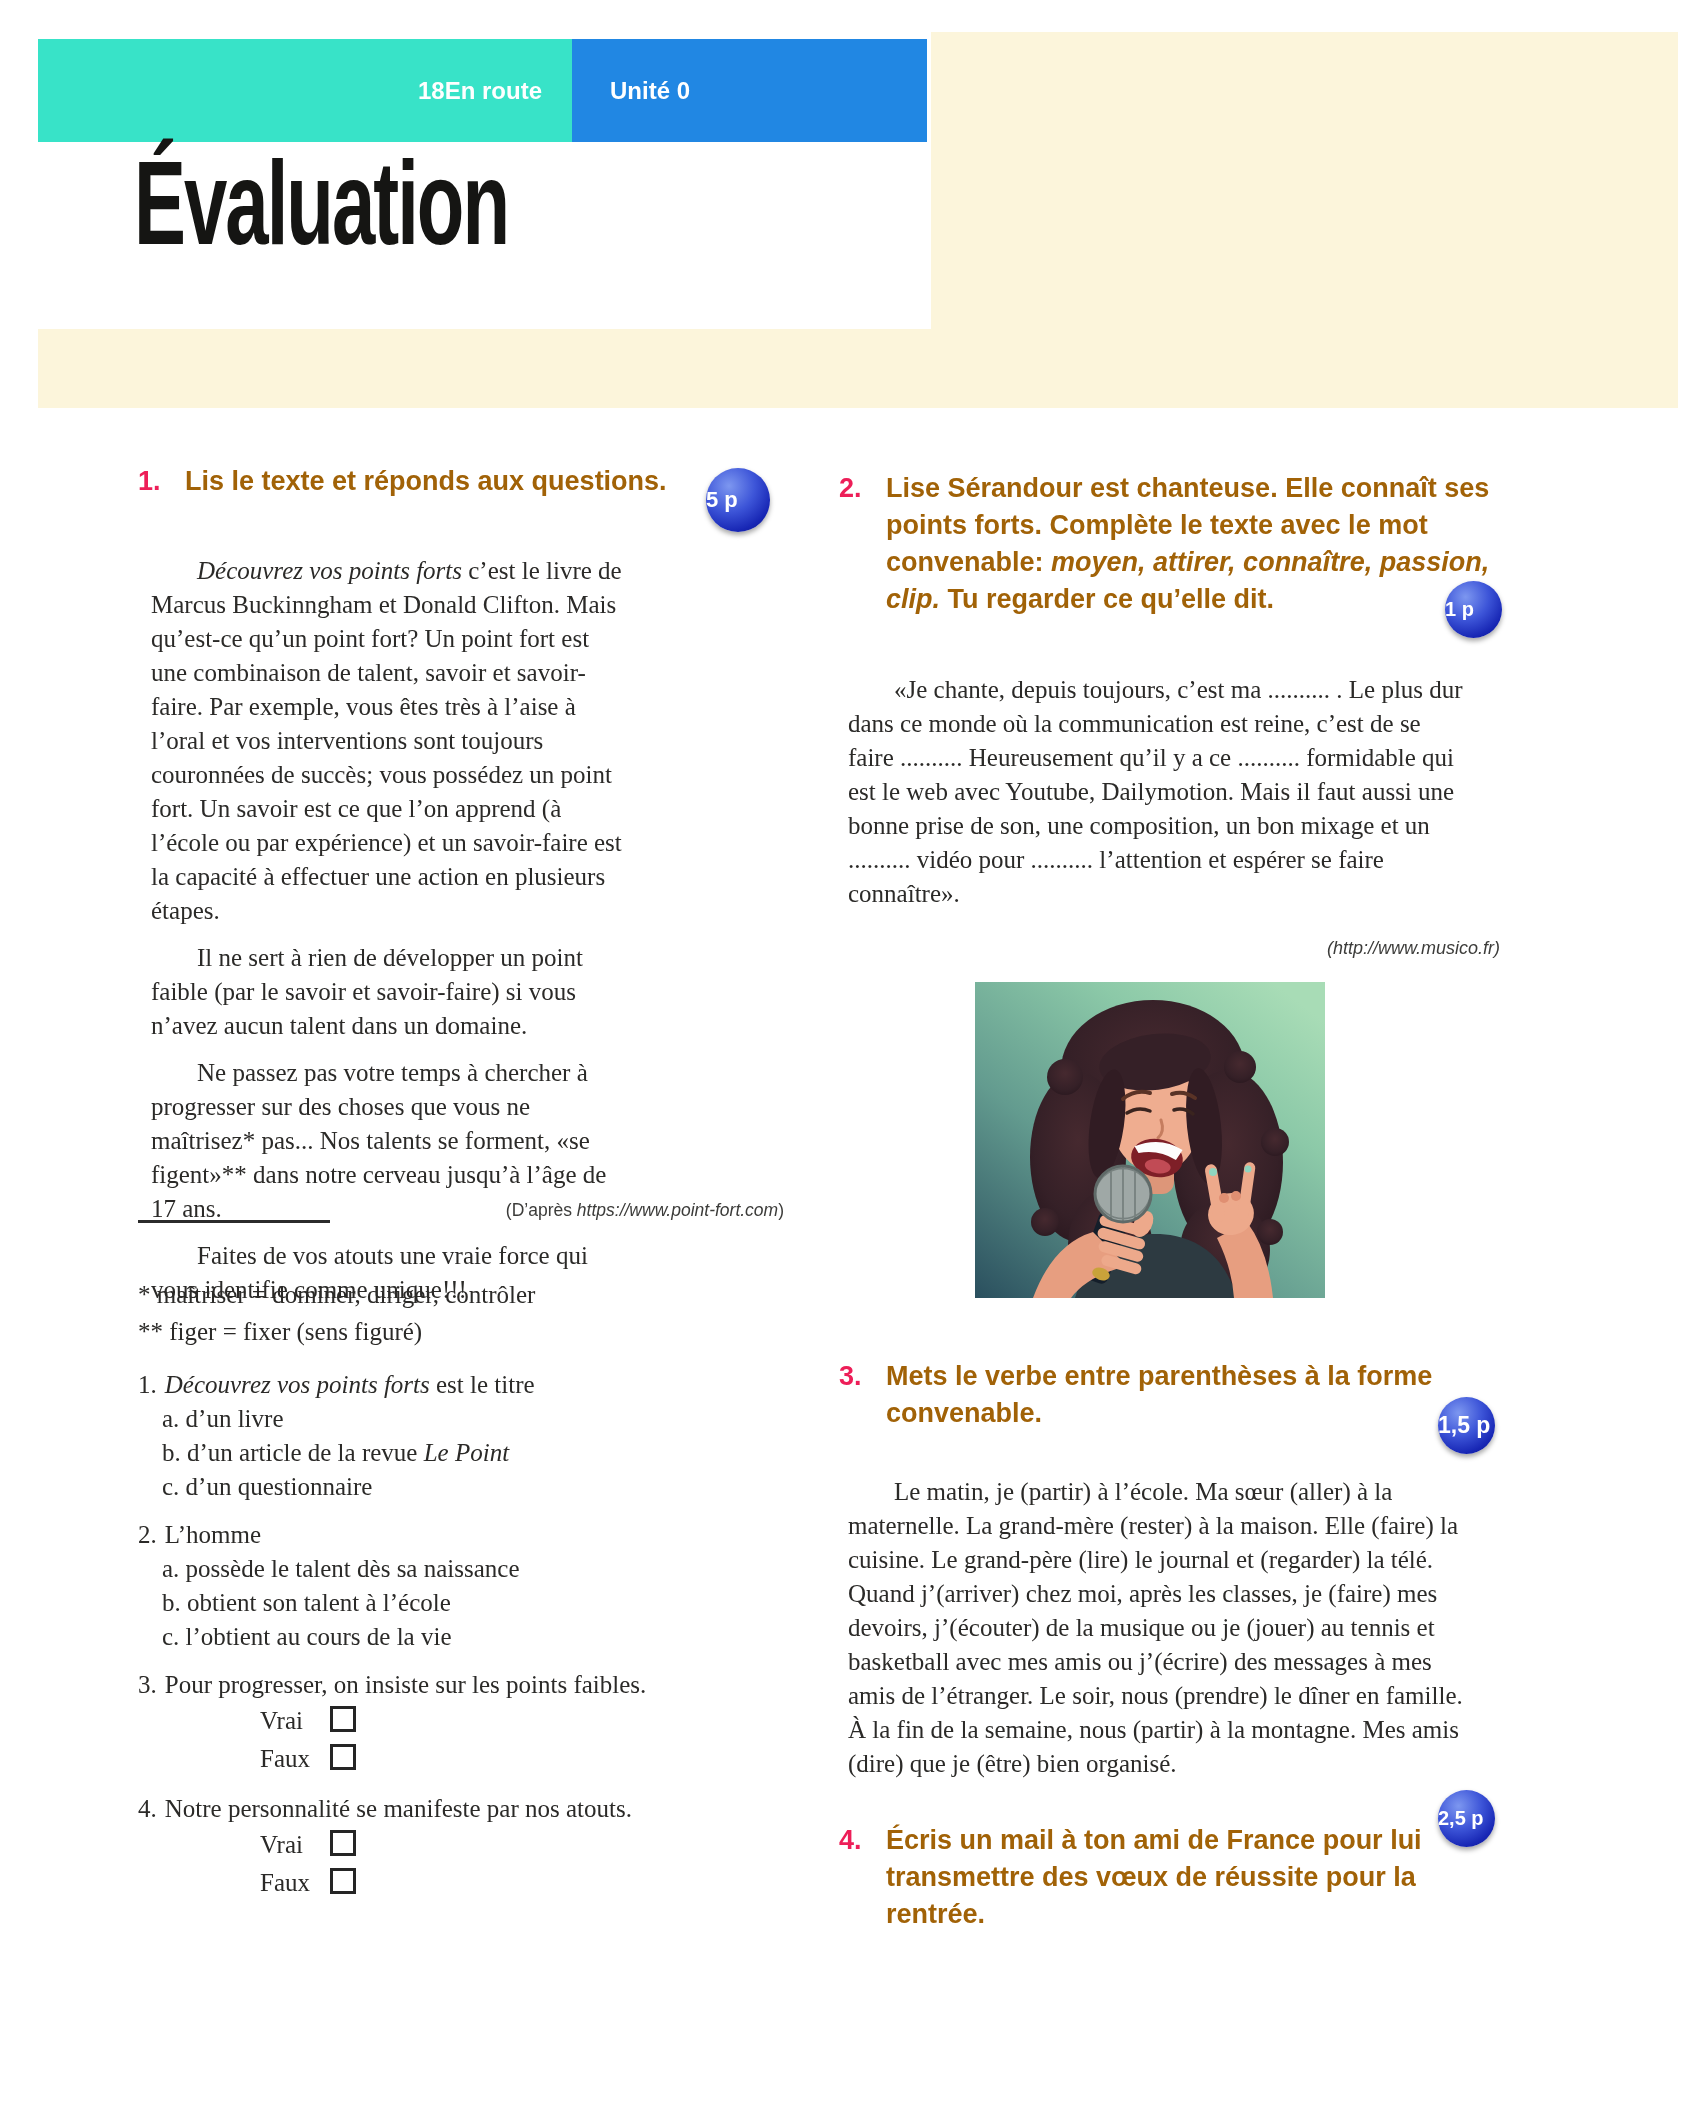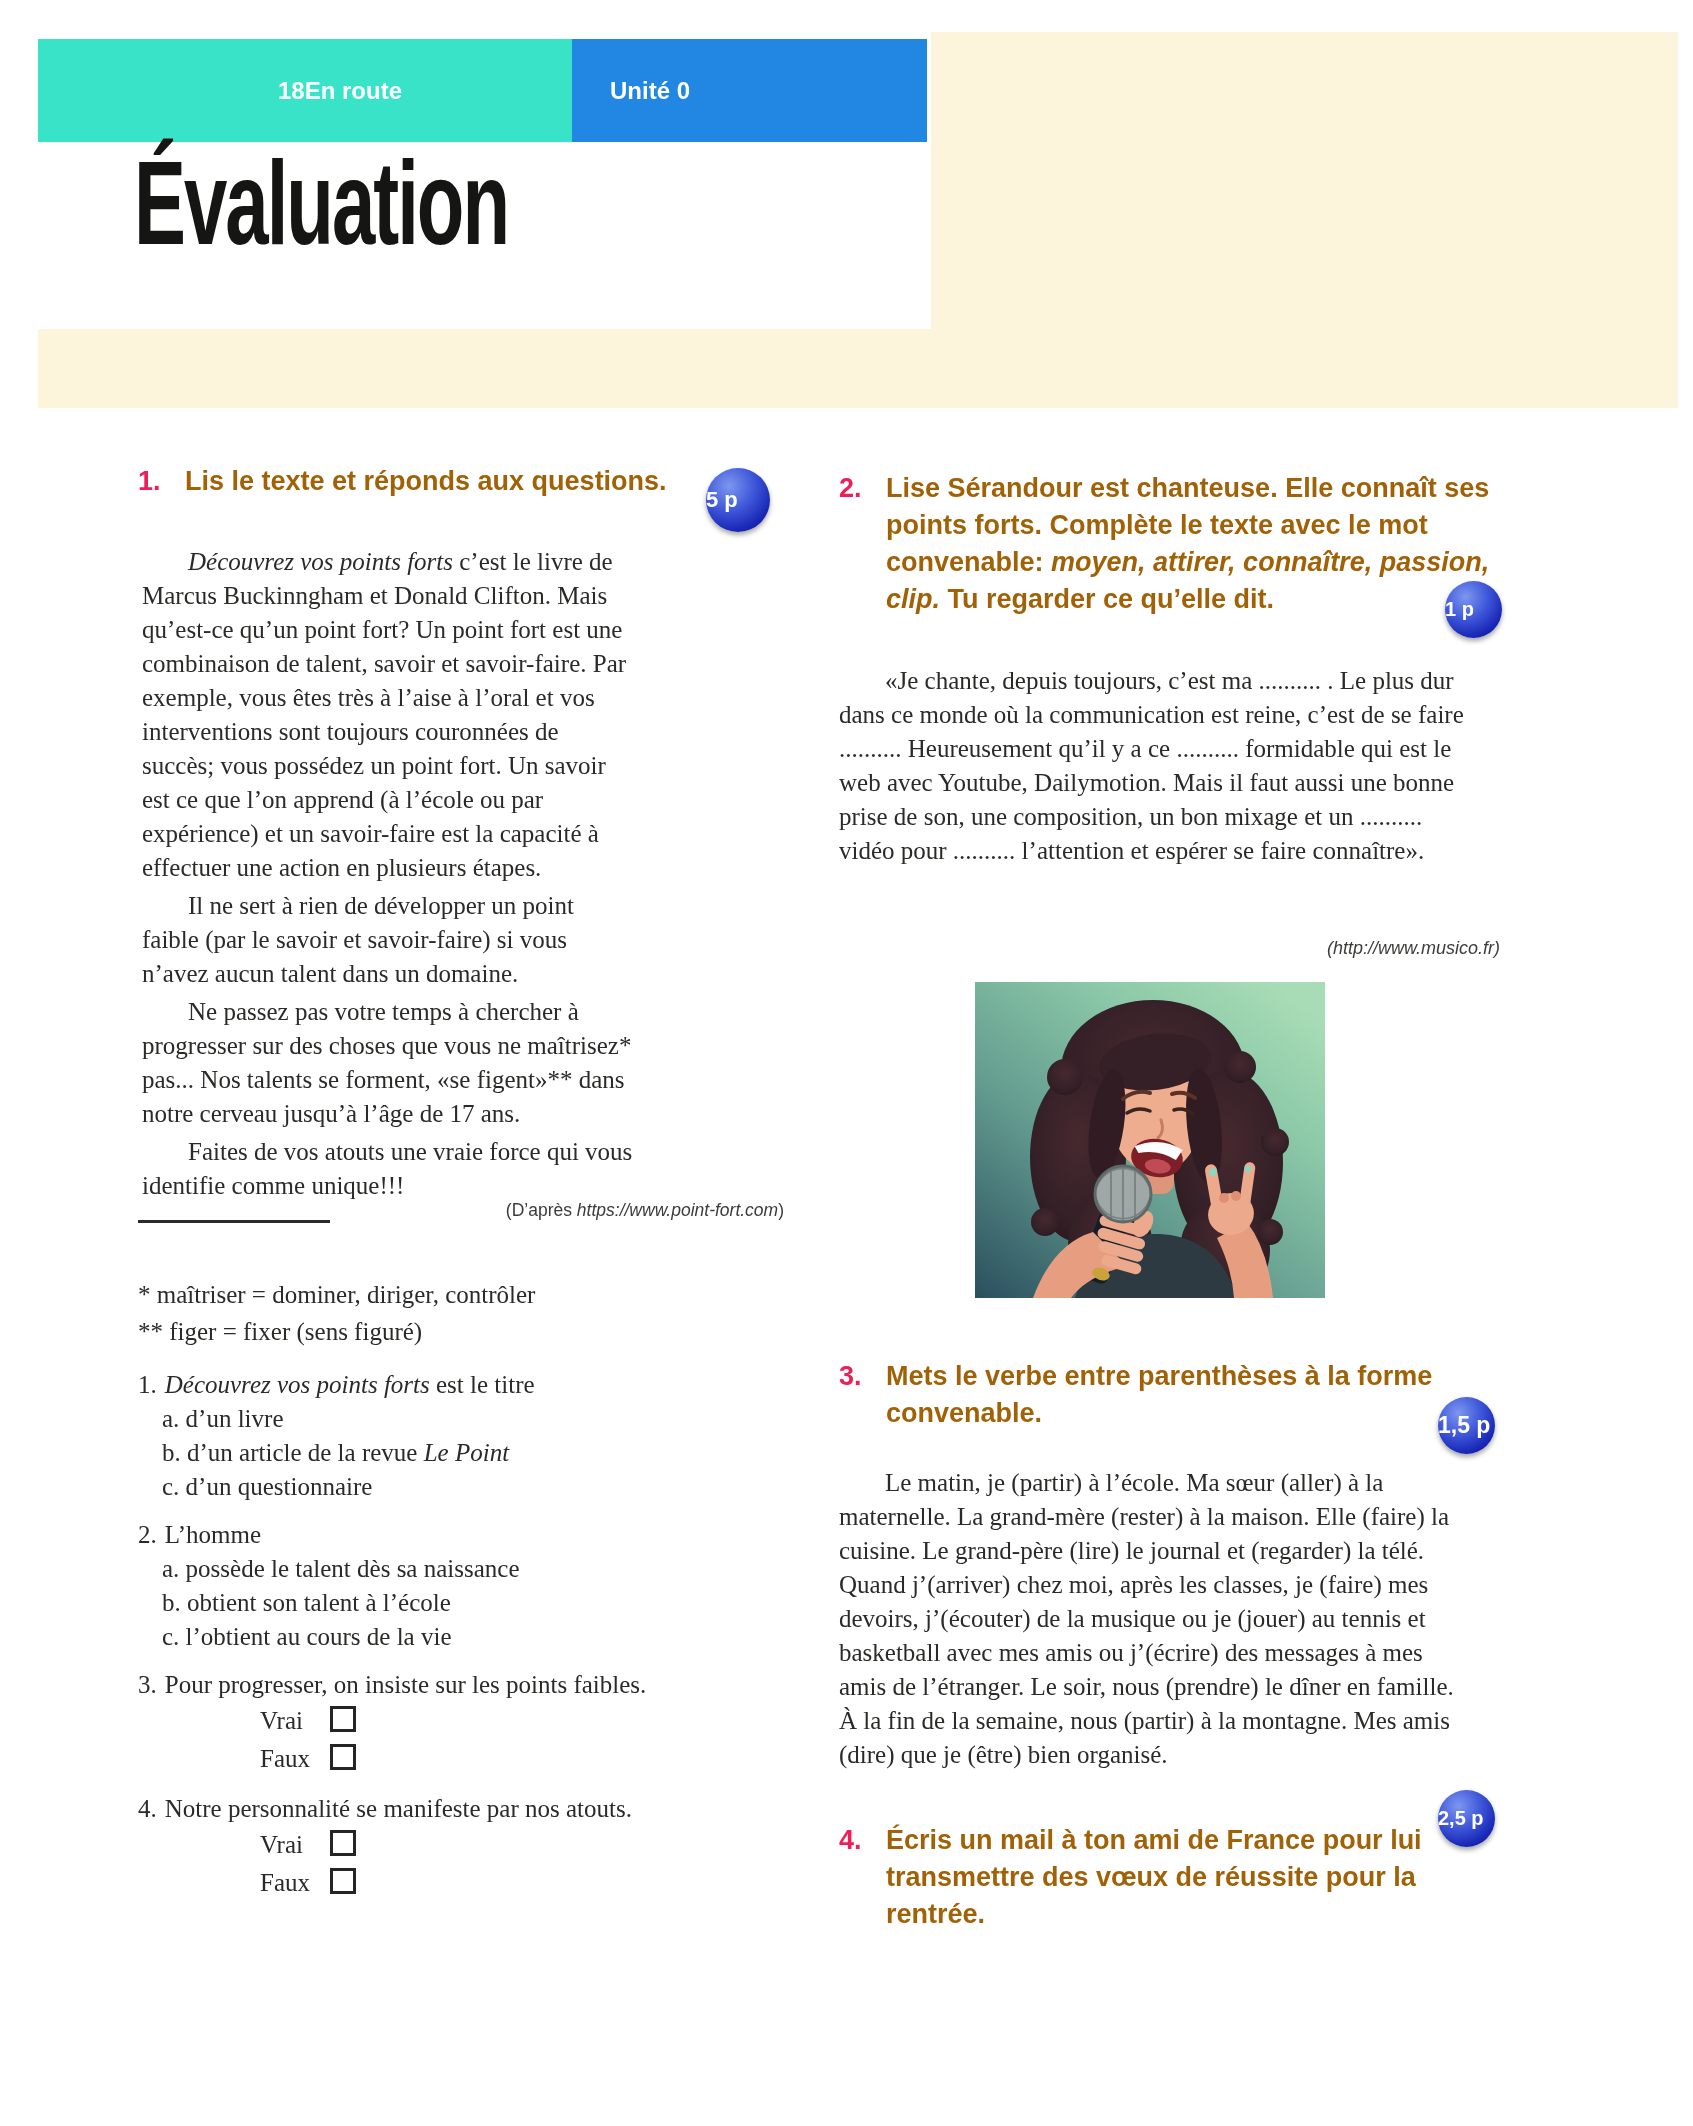--- a/index.html
+++ b/index.html
@@ -2,21 +2,21 @@
 <html style="--teal: #38E3C8; --blue: #2187E3; --cream: #FCF5DB; --accent-red: #ED1E58; --badge-blue-dark: #0C1280; --badge-blue-light: #7D97F0; --body-text: #2B2A28;"><head>
 <meta charset="utf-8">
 <style>
   html,body{margin:0;padding:0;background:#ffffff;}
   .page{position:relative;width:1693px;height:2126px;background:#ffffff;overflow:hidden;
         font-family:"Liberation Sans",sans-serif;color:#1d1c1a;}
   
   .bar{position:absolute;top:39px;height:103px;display:flex;align-items:center;
        color:#ffffff;font-weight:bold;font-size:24px;}
   .bar-teal{left:38px;width:534px;background:var(--teal,#38E3C8);
-            justify-content:center;padding:0 30px 0 100px;box-sizing:border-box;}
+            justify-content:flex-end;padding:0 30px 0 100px;box-sizing:border-box;}
   .bar-blue{left:572px;width:355px;background:var(--blue,#2187E3);
             padding-left:38px;box-sizing:border-box;text-align:center;}
   .cream-block{position:absolute;left:931px;top:32px;width:747px;height:376px;
                background:var(--cream,#FCF5DB);}
   .cream-band{position:absolute;left:38px;top:329px;width:1640px;height:79px;
               background:var(--cream,#FCF5DB);}
   .page-title{position:absolute;left:134px;top:144px;margin:0;font-size:118px;line-height:1;
               font-weight:bold;letter-spacing:-3px;color:#151513;
               transform:scaleX(0.66);transform-origin:left top;white-space:nowrap;}
   
@@ -28,21 +28,21 @@
   .pbadge{position:absolute;border-radius:50%;display:flex;align-items:center;justify-content:flex-start;
           background:radial-gradient(circle at 36% 28%, var(--badge-blue-light,#7D97F0) 0%,
                      #3d55d8 42%, #1726b4 74%, var(--badge-blue-dark,#0C1280) 100%);
           box-shadow:0 3px 5px rgba(0,0,0,0.35);
           color:#ffffff;font-weight:bold;}
   .pbadge span{white-space:nowrap;}
   
   .serif{font-family:"Liberation Serif",serif;color:var(--body-text,#2B2A28);
          font-size:25px;line-height:34px;}
   .body{position:absolute;}
-  .body p{margin:4px;text-indent:46px;}
+  .body p{margin:13px;text-indent:46px;}
   
   .attrib{position:absolute;font-size:17.5px;color:#3c3c3a;text-align:right;}
   .attrib .it{font-style:italic;}
   .rule{position:absolute;left:0;top:20px;width:192px;height:3px;background:#2b2b2b;}
   
   .questions .q{margin-bottom:14px;}
   .questions .qnum{margin-right:8px;}
   .opt{margin-left:24px;}
   .tf{margin-left:122px;line-height:38px;}
   .tflabel{display:inline-block;width:70px;}

